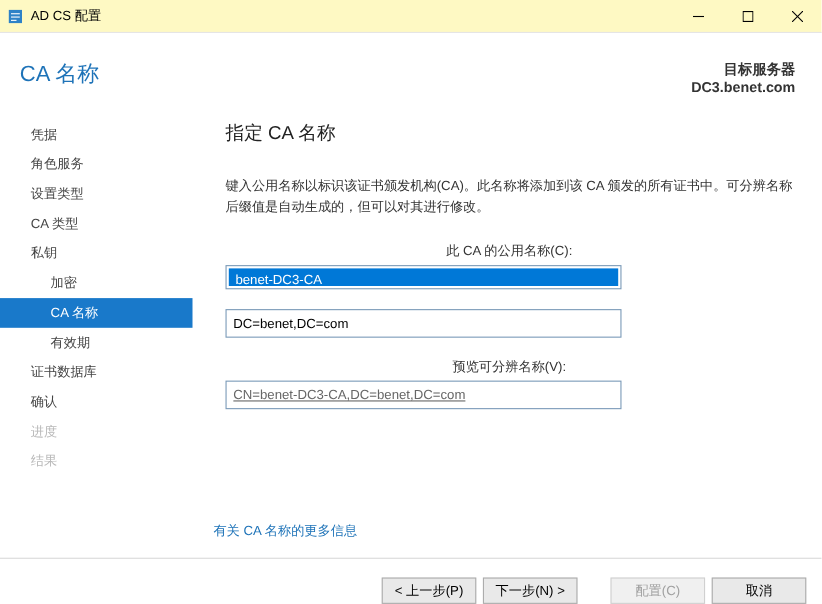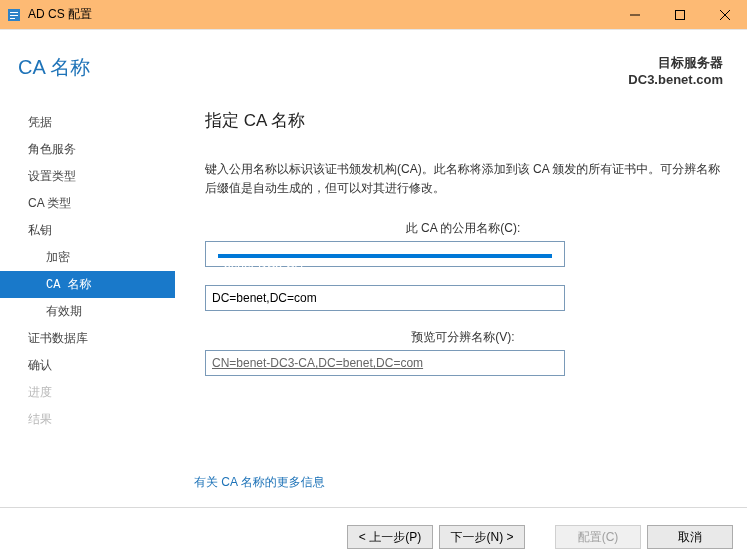--- a/index.html
+++ b/index.html
@@ -12,21 +12,21 @@
     height: 549px;
     overflow: hidden;
     position: relative;
   }
   .titlebar {
     height: 30px;
     display: flex;
     align-items: center;
     padding: 0 0 0 6px;
     border-bottom: 1px solid #e5e5e5;
-    background: #fdba74;
+    background: #fef9c3;
   }
   .titlebar-icon {
     width: 16px; height: 16px;
     margin-right: 6px;
     display: inline-flex;
   }
   .titlebar-title { font-size: 12px; color: #000; }
   .win-controls { margin-left: auto; display: flex; }
   .win-btn {
     width: 45px; height: 30px;
@@ -55,21 +55,21 @@
   .sidebar {
     width: 175px;
     padding: 0 0 0 0;
     font-size: 12px;
   }
   .nav-item {
     padding: 5px 0 5px 28px;
     color: #444;
     cursor: pointer;
   }
-  .nav-item.sub { padding-left: 46px; font-family: Liberation Mono, monospace; }
+  .nav-item.sub { padding-left: 46px; }
   .nav-item.active {
     background: #1979ca;
     color: #fff;
   }
   .nav-item.disabled { color: #b8b8b8; }
   .main {
     flex: 1;
     padding: 0 26px 0 30px;
   }
   .section-title {
@@ -139,21 +139,21 @@
     background: #f0f0f0;
     border-color: #d0d0d0;
     cursor: default;
   }
   .btn-gap { width: 18px; }
   .sel-wrap {
     width: 360px;
     height: 22px;
     border: 1px solid #7a9ab8;
     margin-bottom: 18px;
-    padding: 12px;
+    padding: 2px;
     display:flex;
     align-items:stretch;
   }
   .sel-inner {
     flex:1;
     background:#0078d7;
     color:#fff;
     font-size:12px;
     padding: 2px 6px;
     line-height:16px;

